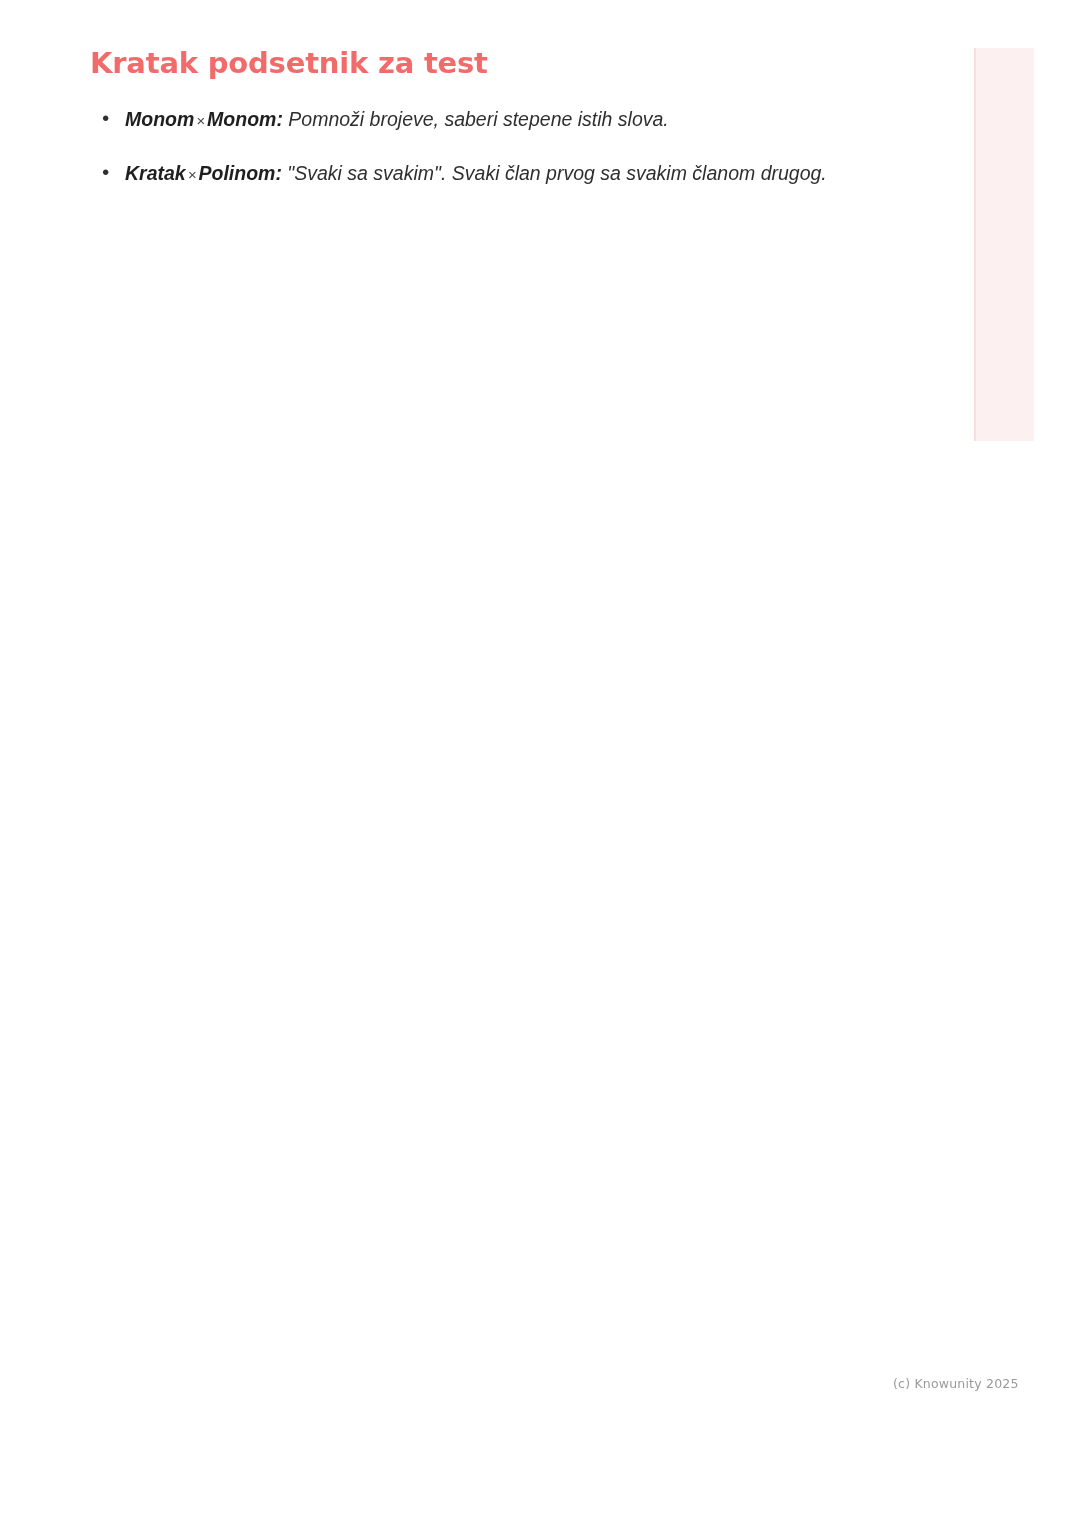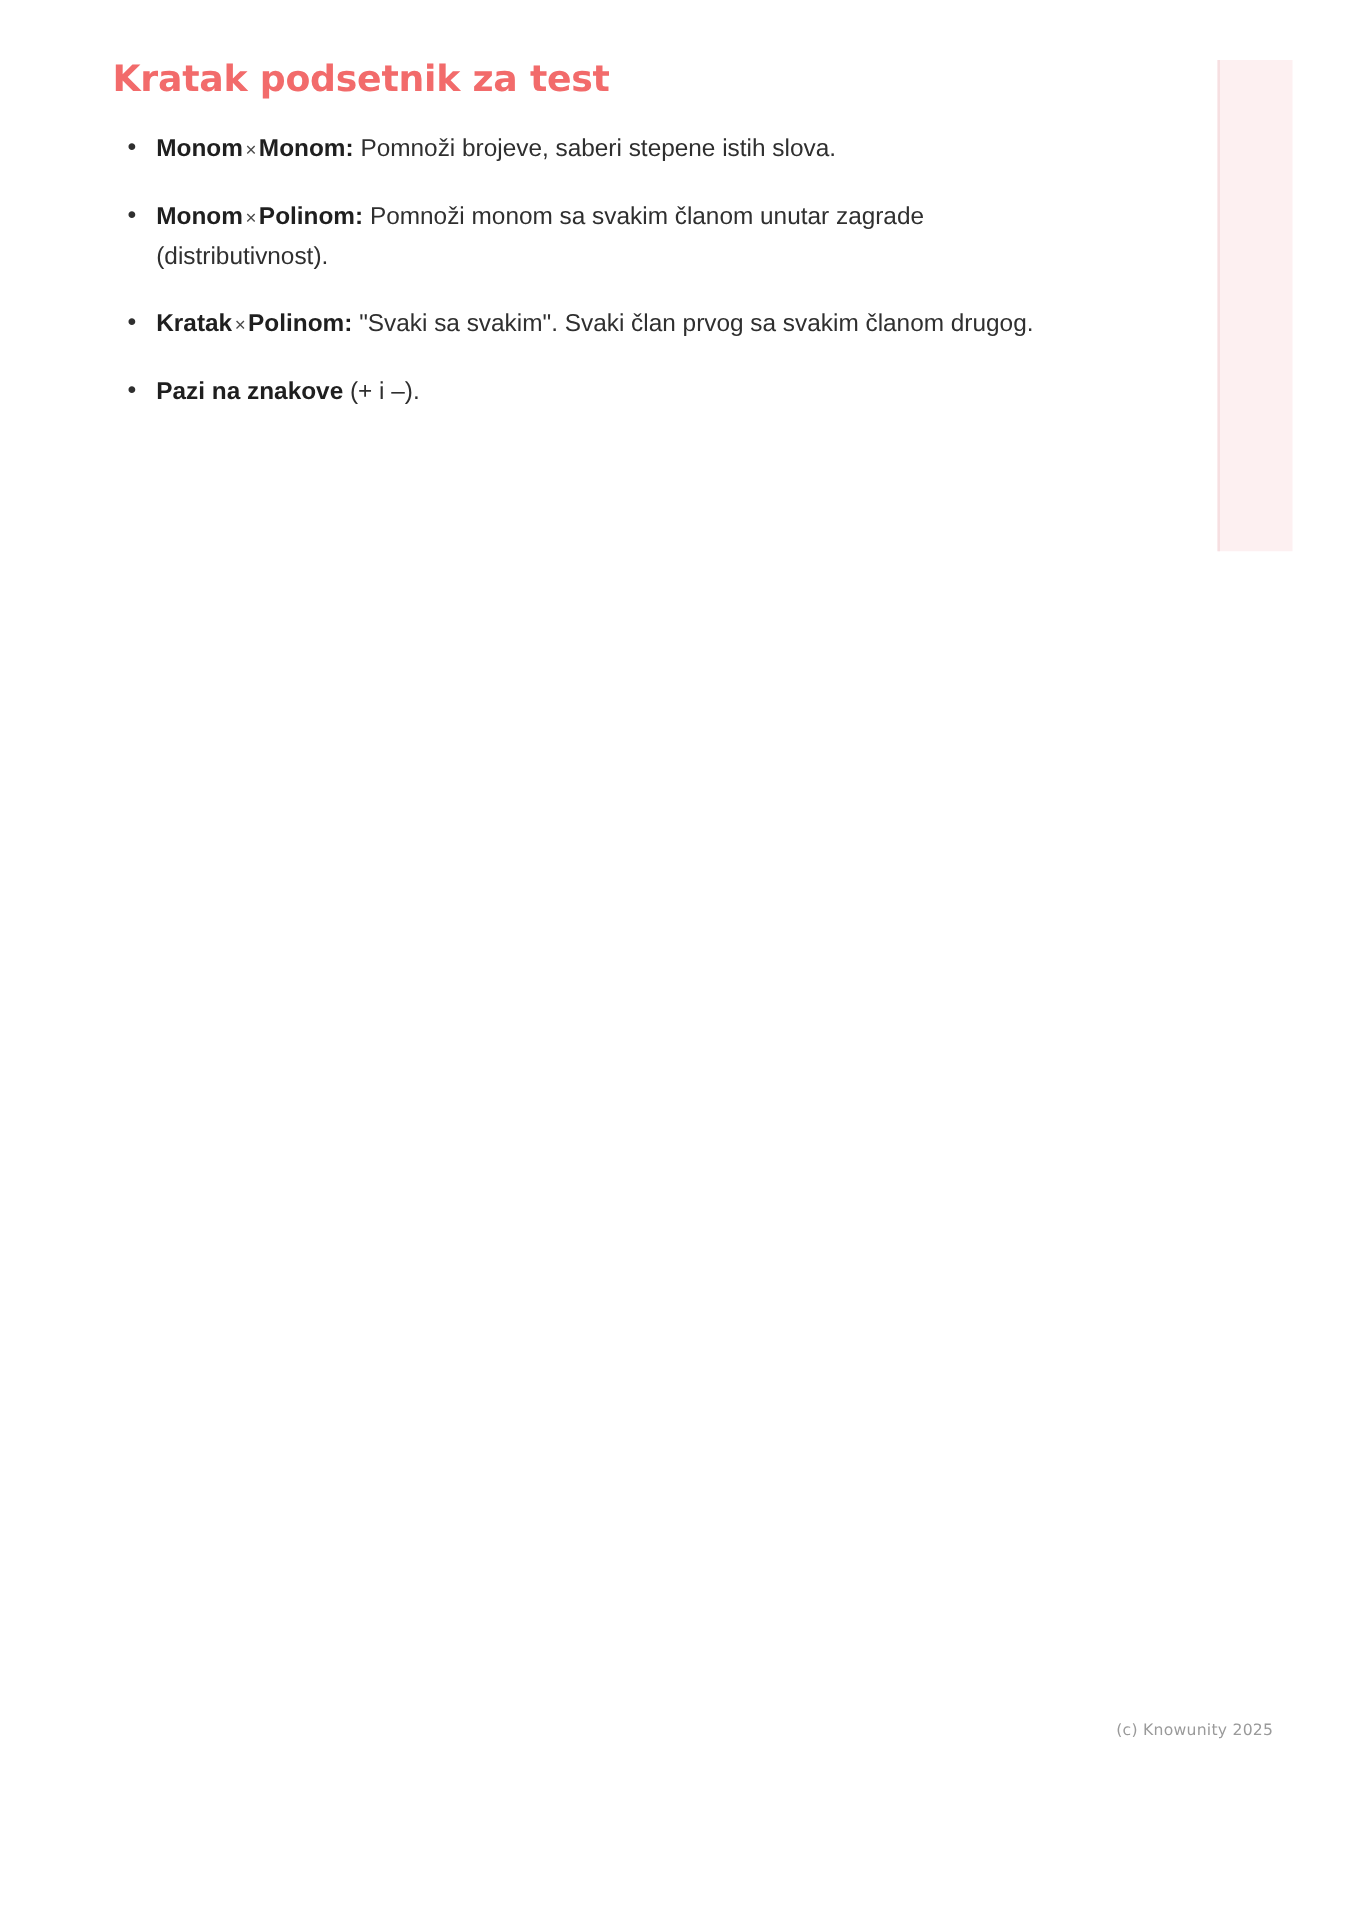--- a/index.html
+++ b/index.html
@@ -57,20 +57,21 @@
   }
 
   ul.bullets > li {
     position: relative;
     padding-left: 35px;
     margin-bottom: 21px;
     font-size: 19.5px;
     line-height: 1.68;
     color: #2f2f2f;
     max-width: 735px;
+    font-style: italic;
   }
 
   ul.bullets > li:last-child {
     margin-bottom: 0;
   }
 
   ul.bullets > li::before {
     content: "\2022";
     position: absolute;
     left: 12px;
@@ -112,34 +113,26 @@
 
     <h1 class="doc-title">Kratak podsetnik za test</h1>
 
     <ul class="bullets">
 
       <li>
         <span class="b">Monom</span><span class="times">×</span><span class="b">Monom:</span>
         <span>Pomnoži brojeve, saberi stepene istih slova.</span>
       </li>
 
-      <li>
-        <span class="b">Monom</span><span class="times">×</span><span class="b">Polinom:</span>
-        <span>Pomnoži monom sa svakim članom unutar zagrade (distributivnost).</span>
-      </li>
 
       <li>
         <span class="b">Kratak</span><span class="times">×</span><span class="b">Polinom:</span>
         <span>"Svaki sa svakim". Svaki član prvog sa svakim članom drugog.</span>
       </li>
 
-      <li>
-        <span class="b">Pazi na znakove</span>
-        <span>(+ i –).</span>
-      </li>
 
 
     </ul>
   </div>
 
   <div class="footer-note">(c) Knowunity 2025</div>
 
 </div>
 
 </body></html>

